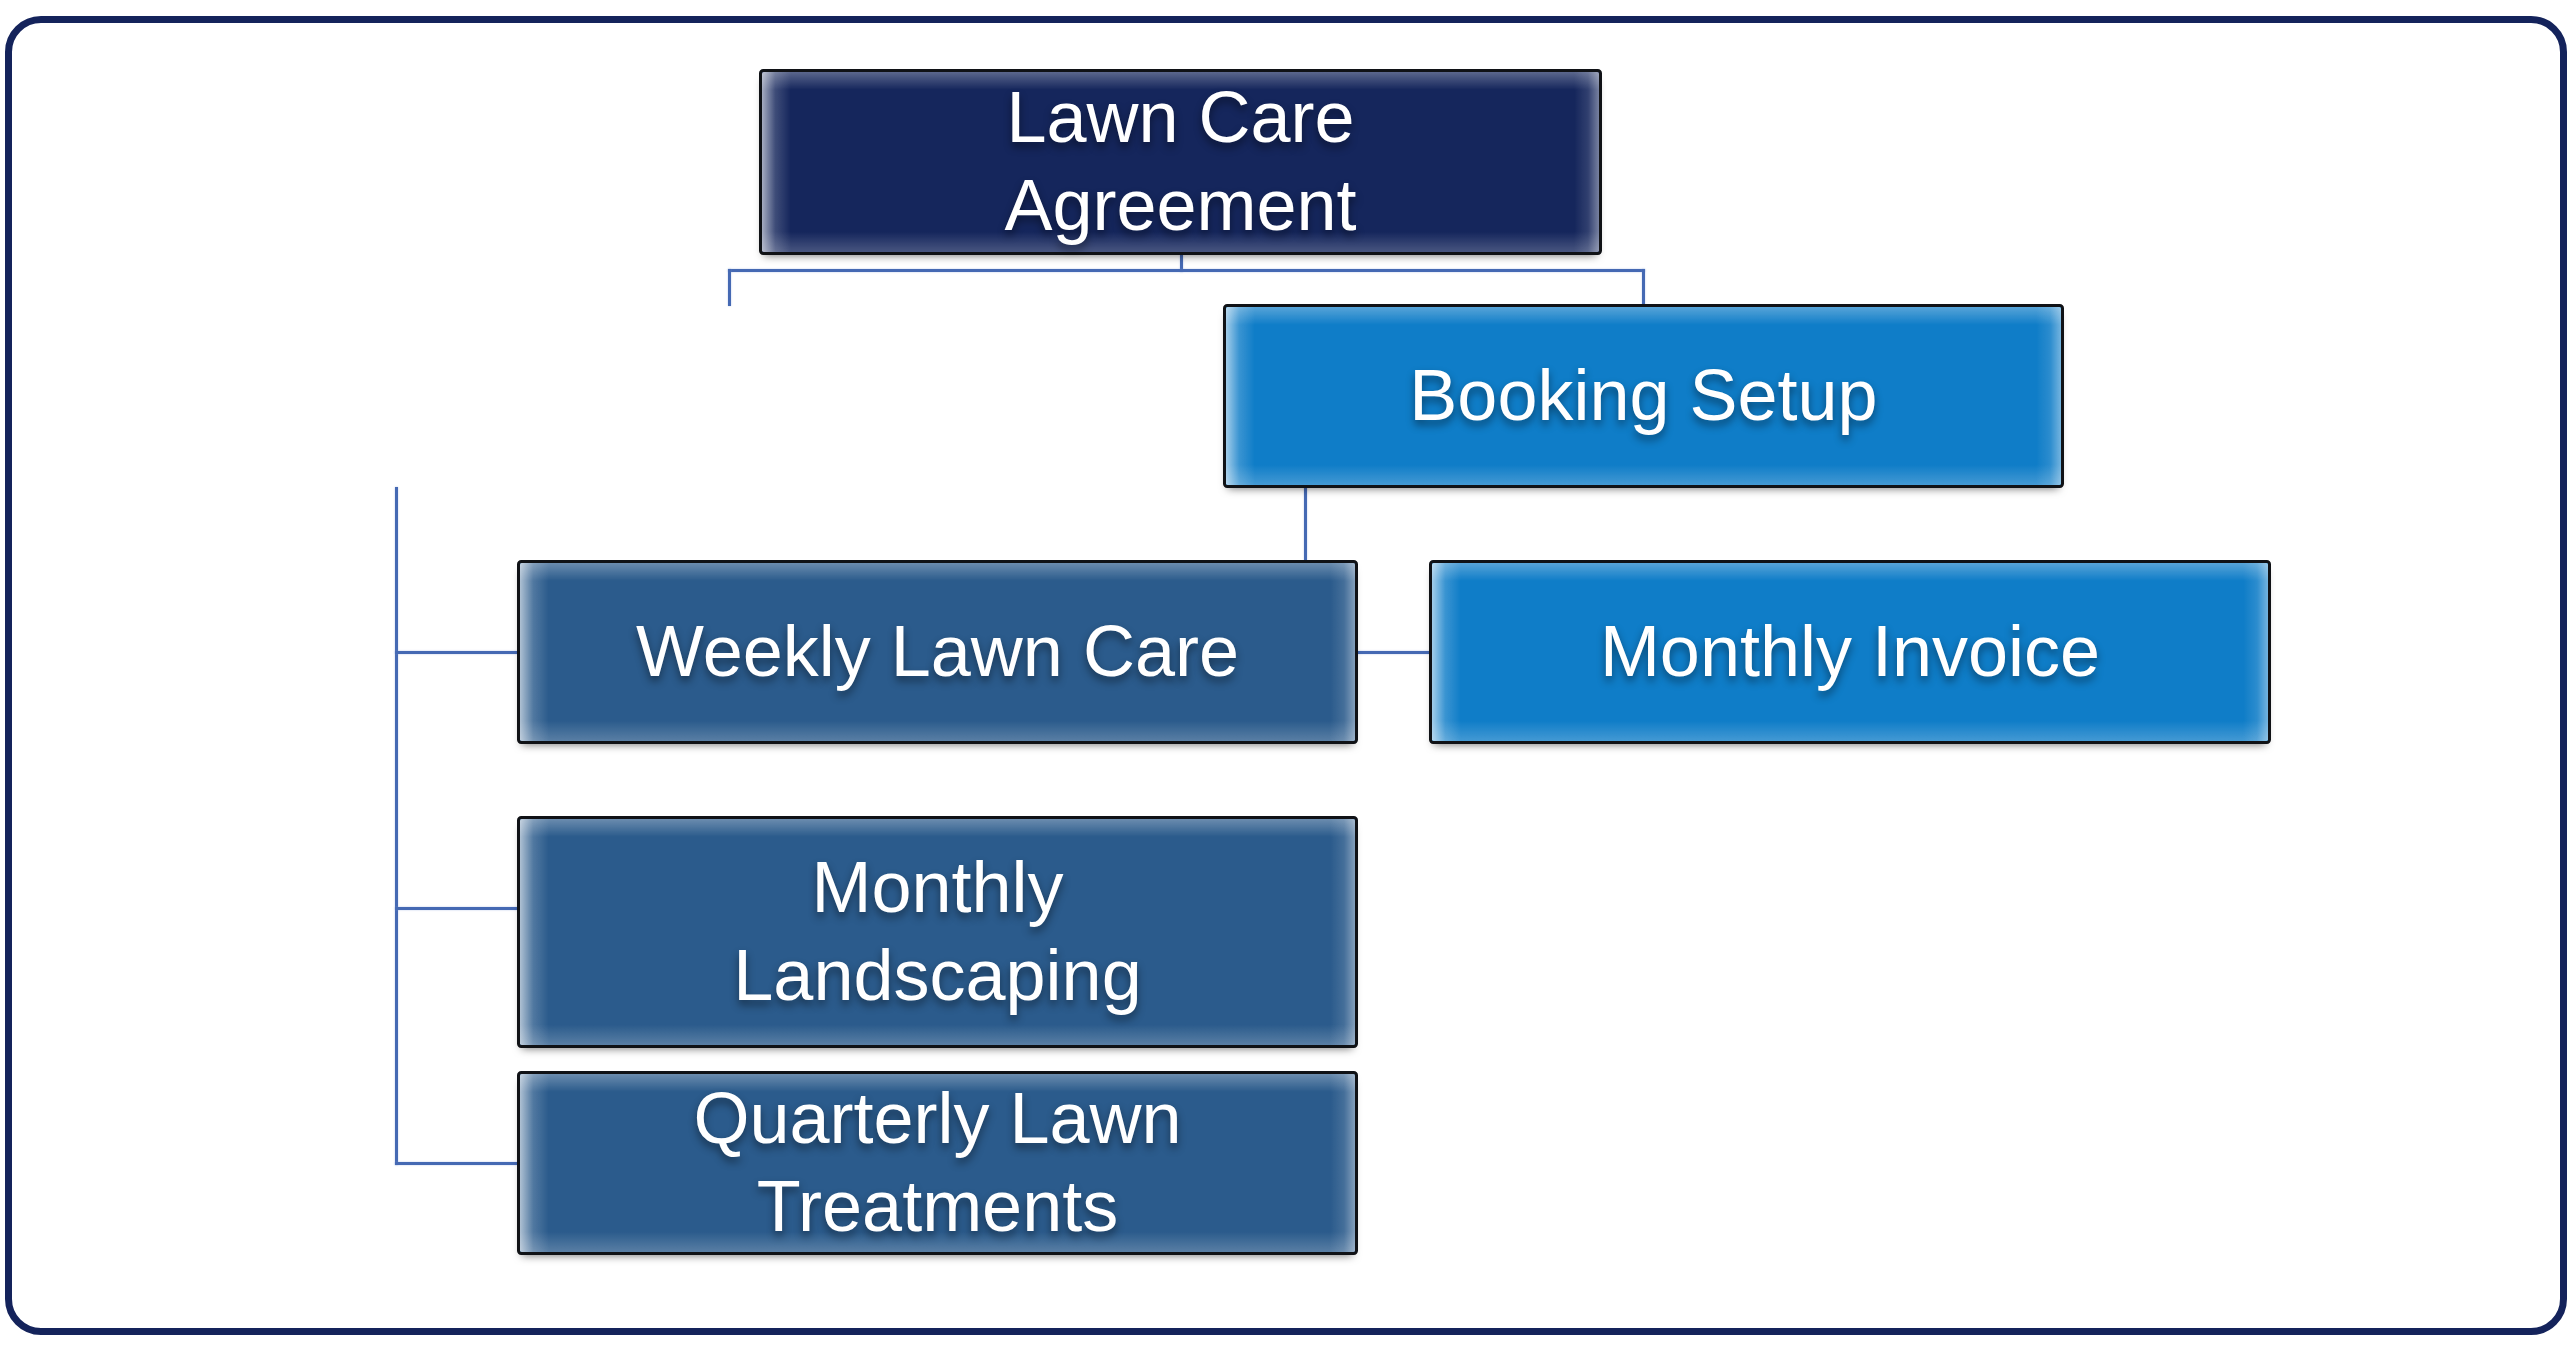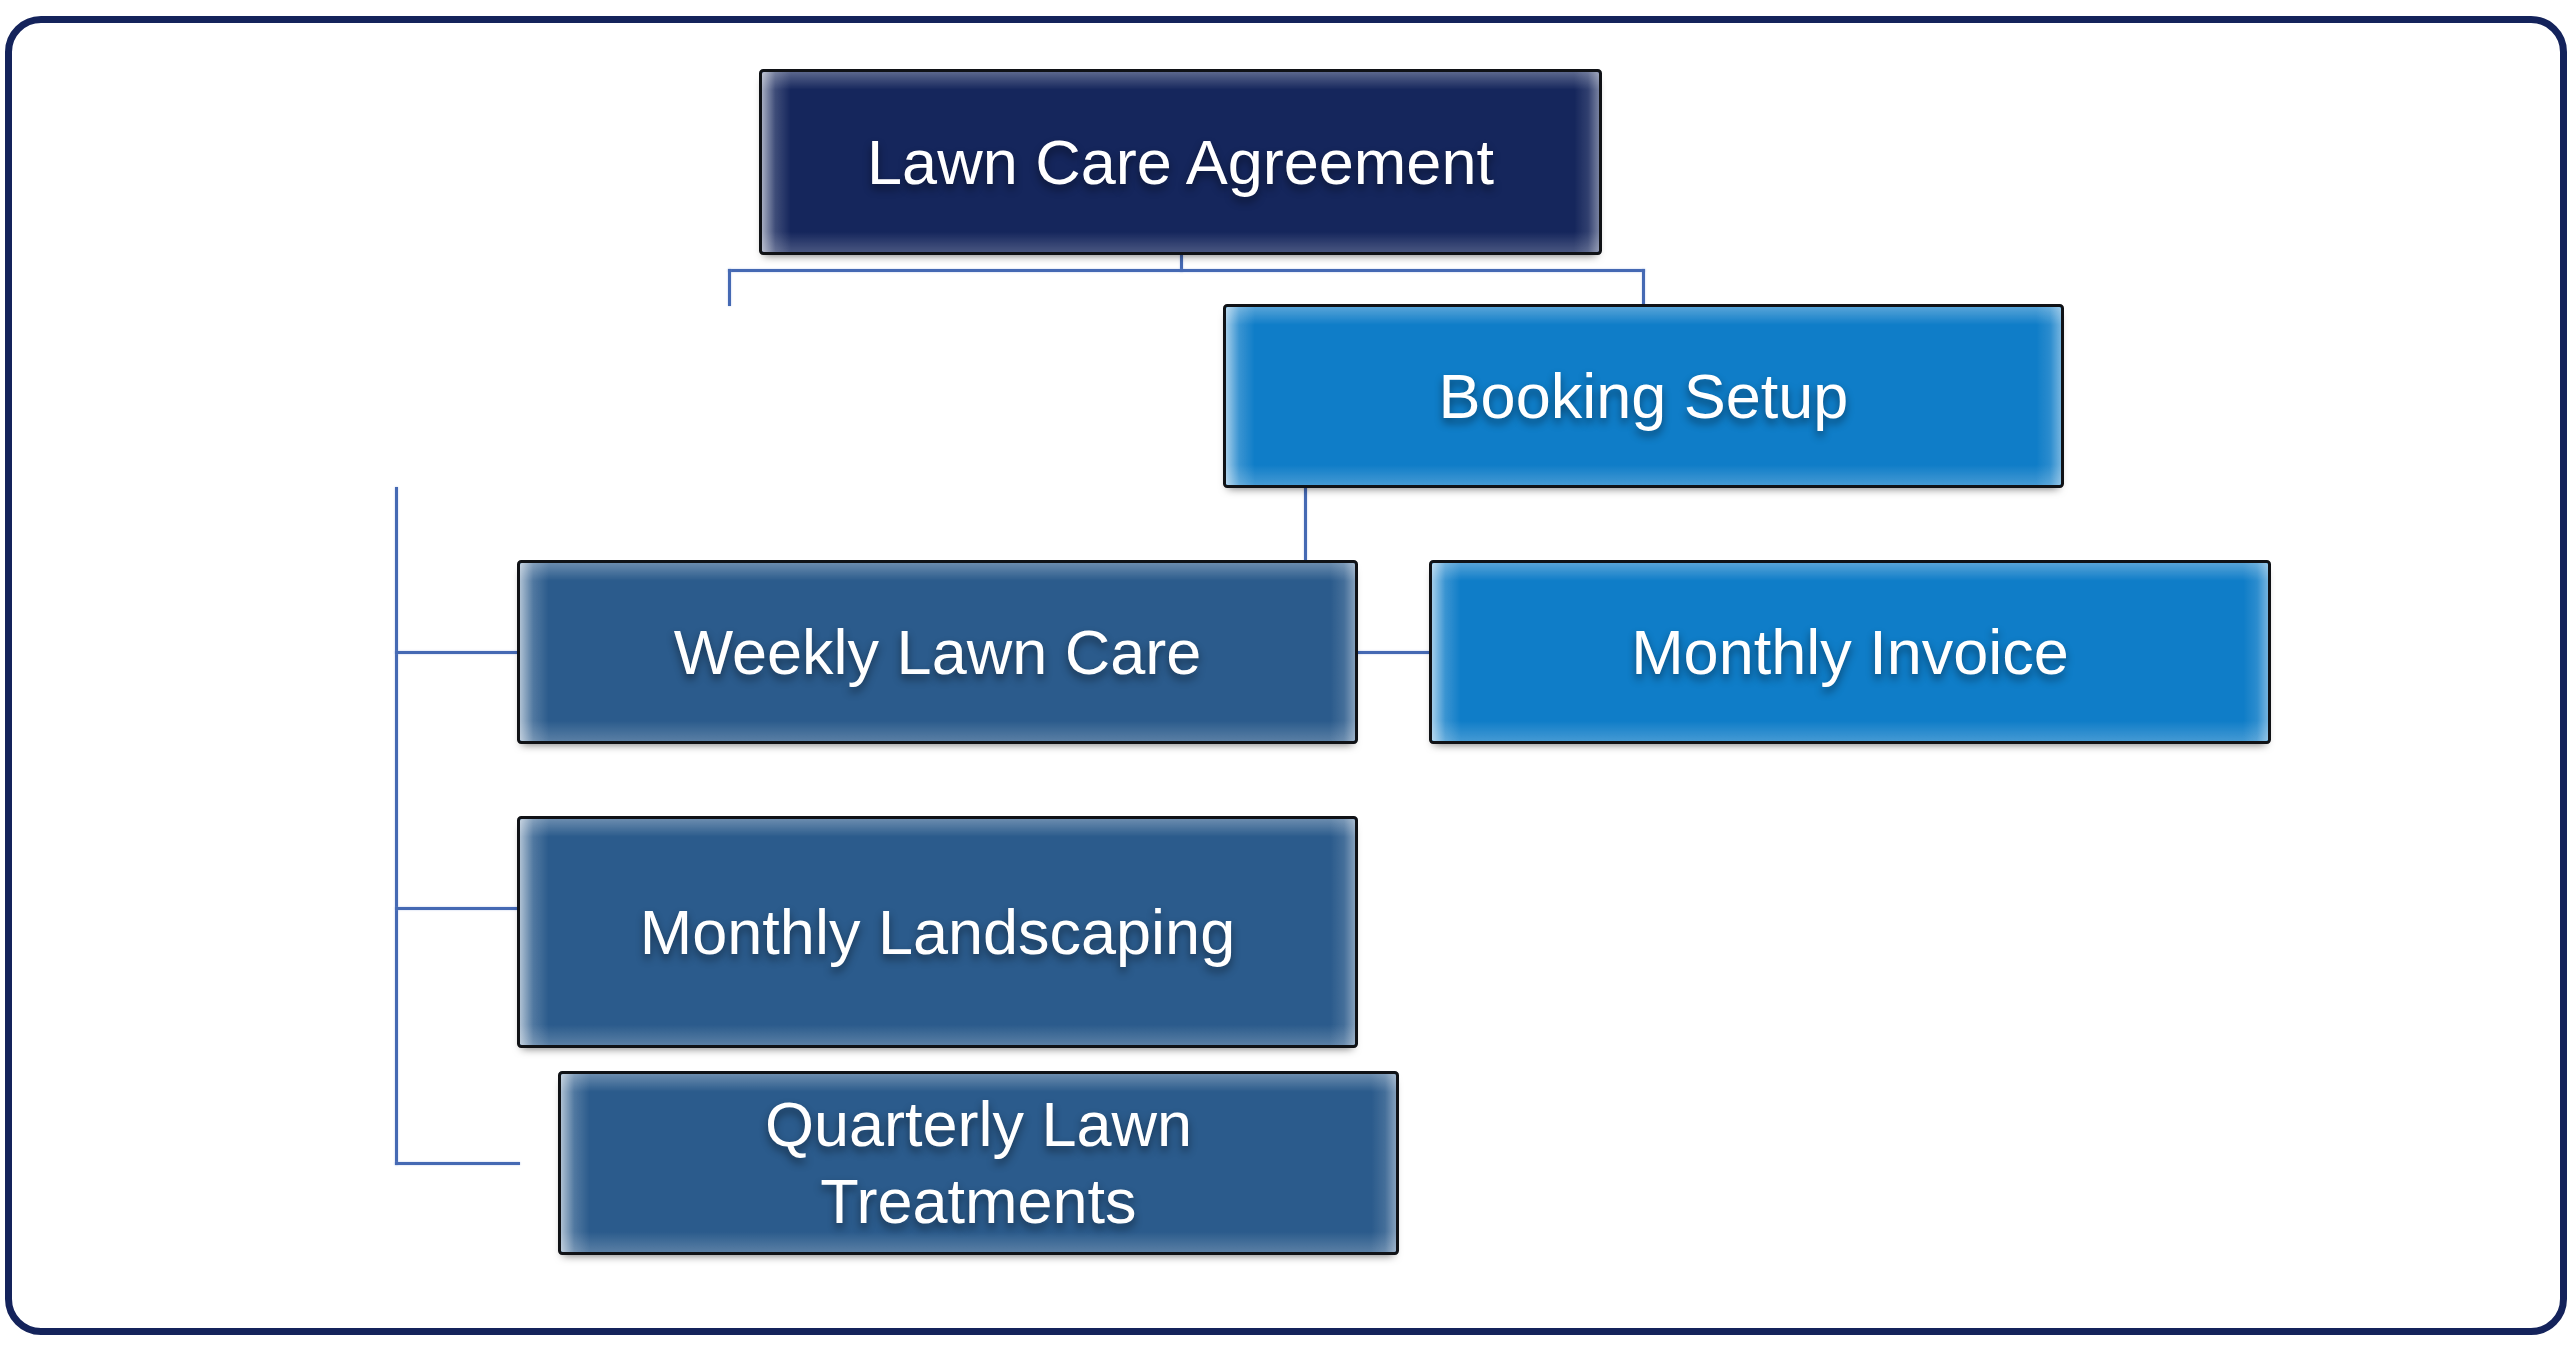--- a/index.html
+++ b/index.html
@@ -26,21 +26,21 @@
   }
   
   .node{
     position:absolute;
     box-sizing:border-box;
     border:3px solid #101216;
     border-radius:4.2px;
     display:flex;align-items:center;justify-content:center;
     text-align:center;
     color:#ffffff;
-    font-size:63px;
+    font-size:72px;
     line-height:1.22;
     box-shadow:0 6px 8.4px -4.8px rgba(0,0,0,.55);
   }
   .node::before{ 
     content:"";
     position:absolute;inset:0;
     border-radius:1.8px;
     pointer-events:none;
     background:
       linear-gradient(to right , rgba(255,255,255,.62) 0px, rgba(255,255,255,.18) 13.3px, rgba(255,255,255,0) 29px),
@@ -89,18 +89,18 @@
   </div>
 
   <div class="node bright" style="left:1429px;top:560px;width:842px;height:184px;">
     <span class="label">Monthly Invoice</span>
   </div>
 
   <div class="node steel" style="left:517px;top:816px;width:841px;height:232px;">
     <span class="label">Monthly Landscaping</span>
   </div>
 
-  <div class="node steel" style="left:517px;top:1071px;width:841px;height:184px;margin-left:41px;">
+  <div class="node steel" style="left:517px;top:1071px;width:841px;height:184px;">
     <span class="label" style="max-width:614px;">Quarterly Lawn Treatments</span>
   </div>
 
 </div>
 
 
 </body></html>

